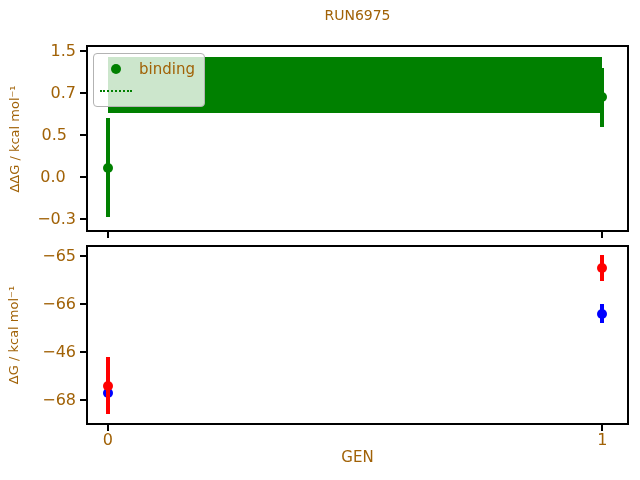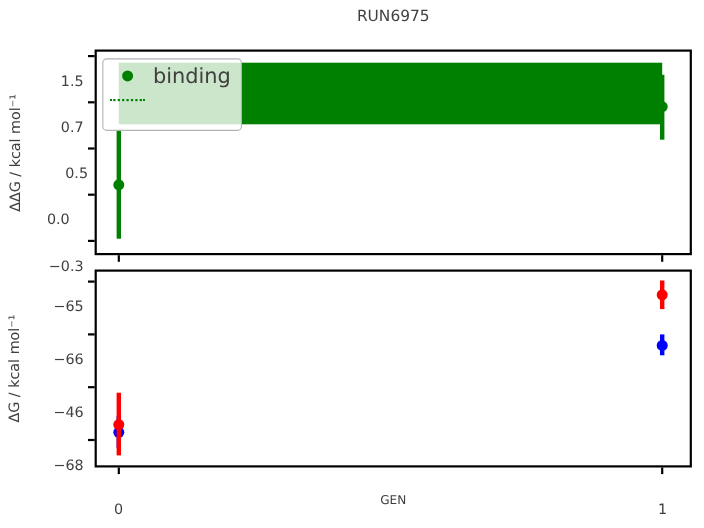--- a/index.html
+++ b/index.html
@@ -1,33 +1,33 @@
 <!DOCTYPE html>
 <html><head>
 <meta charset="utf-8">
 <style>
   html,body{margin:0;padding:0;background:#fff;}
   .figure{position:relative;width:640px;height:480px;background:#ffffff;overflow:hidden;
-          font-family:"DejaVu Sans","Liberation Sans",sans-serif;color:#404040;}
+          font-family:"DejaVu Sans","Liberation Sans",sans-serif;color:#a16207;}
   .fig-title{position:absolute;left:88px;top:7px;width:539px;text-align:center;
              font-size:14px;font-weight:normal;}
   .spine{position:absolute;border:2px solid #000;box-sizing:border-box;background:transparent;z-index:0;}
   .tick{position:absolute;background:#000;z-index:1;}
-  .ticklabel{position:absolute;font-size:13px;line-height:16px;margin-top:24px;}
+  .ticklabel{position:absolute;font-size:16px;line-height:16px;}
   .yticklabel{text-align:right;}
   .xticklabel{text-align:center;}
   .ylabel{position:absolute;width:260px;height:18px;text-align:center;font-size:13px;
           transform:rotate(-90deg);white-space:nowrap;}
   #ylabel-0{left:-114px;top:130px;}
   #ylabel-1{left:-115px;top:326px;}
-  .xlabel{position:absolute;left:88px;top:448px;width:539px;text-align:center;font-size:11px;}
+  .xlabel{position:absolute;left:88px;top:448px;width:539px;text-align:center;font-size:15px;}
   .band,.ebar,.hline,.dot{position:absolute;}
   .dot{width:10px;height:10px;border-radius:50%;}
   .legend{position:absolute;background:rgba(255,255,255,0.8);border:1px solid #b3b3b3;
-          border-radius:4px;padding:4px 9px 16px 5px;font-size:19px;z-index:10;}
+          border-radius:4px;padding:4px 9px 4px 5px;font-size:15px;z-index:10;}
   #legend-0{left:93px;top:53px;}
   #legend-1{left:93px;top:252px;}
   .legend-row{display:flex;align-items:center;height:22px;}
   .lmarker{flex:0 0 34px;display:flex;align-items:center;justify-content:center;}
   .ldot{width:10px;height:10px;border-radius:50%;display:inline-block;}
   .ldotted{width:32px;height:0;border-top:2px dotted #008000;display:inline-block;}
   .llabel{margin-left:6px;white-space:nowrap;}
 </style>
 </head>
 <body>
@@ -52,21 +52,21 @@
         </span>
     </div>
   </div>
 
 <div class="spine" style="left: 86px; top: 45px; width: 543px; height: 187px;"></div>
     <div class="tick" style="left: 80px; top: 50.1972px; width: 6px; height: 2px;"></div>
     <div class="ticklabel yticklabel" style="left: 30px; top: 43.1972px; width: 46px;">1.5</div>
     <div class="tick" style="left: 80px; top: 92.1697px; width: 6px; height: 2px;"></div>
     <div class="ticklabel yticklabel" style="left: 30px; top: 85.1697px; width: 46px;">0.7</div>
     <div class="tick" style="left: 80px; top: 134.142px; width: 6px; height: 2px;"></div>
-    <div class="ticklabel yticklabel" style="left: 34px; top: 127.142px; width: 46px;">0.5</div>
+    <div class="ticklabel yticklabel" style="left: 21px; top: 127.142px; width: 46px;">0.5</div>
     <div class="tick" style="left: 80px; top: 176.115px; width: 6px; height: 2px;"></div>
     <div class="ticklabel yticklabel" style="left: 30px; top: 169.115px; width: 46px; text-align: center;">0.0</div>
     <div class="tick" style="left: 80px; top: 218.087px; width: 6px; height: 2px;"></div>
     <div class="ticklabel yticklabel" style="left: 30px; top: 211.087px; width: 46px;">−0.3</div>
     <div class="tick" style="left: 106.78px; top: 232px; width: 2px; height: 6px;"></div>
     <div class="tick" style="left: 601.275px; top: 232px; width: 2px; height: 6px;"></div>
     <div class="ebar" style="left: 105.78px; top: 118.353px; width: 4px; height: 99.055px; background: rgb(0, 128, 0); z-index: 3;"></div>
     <div class="dot" style="left: 102.78px; top: 162.881px; background: rgb(0, 128, 0); z-index: 4;"></div>
     <div class="ebar" style="left: 600.275px; top: 67.9862px; width: 4px; height: 58.7615px; background: rgb(0, 128, 0); z-index: 3;"></div>
     <div class="dot" style="left: 597.275px; top: 92.367px; background: rgb(0, 128, 0); z-index: 4;"></div>

